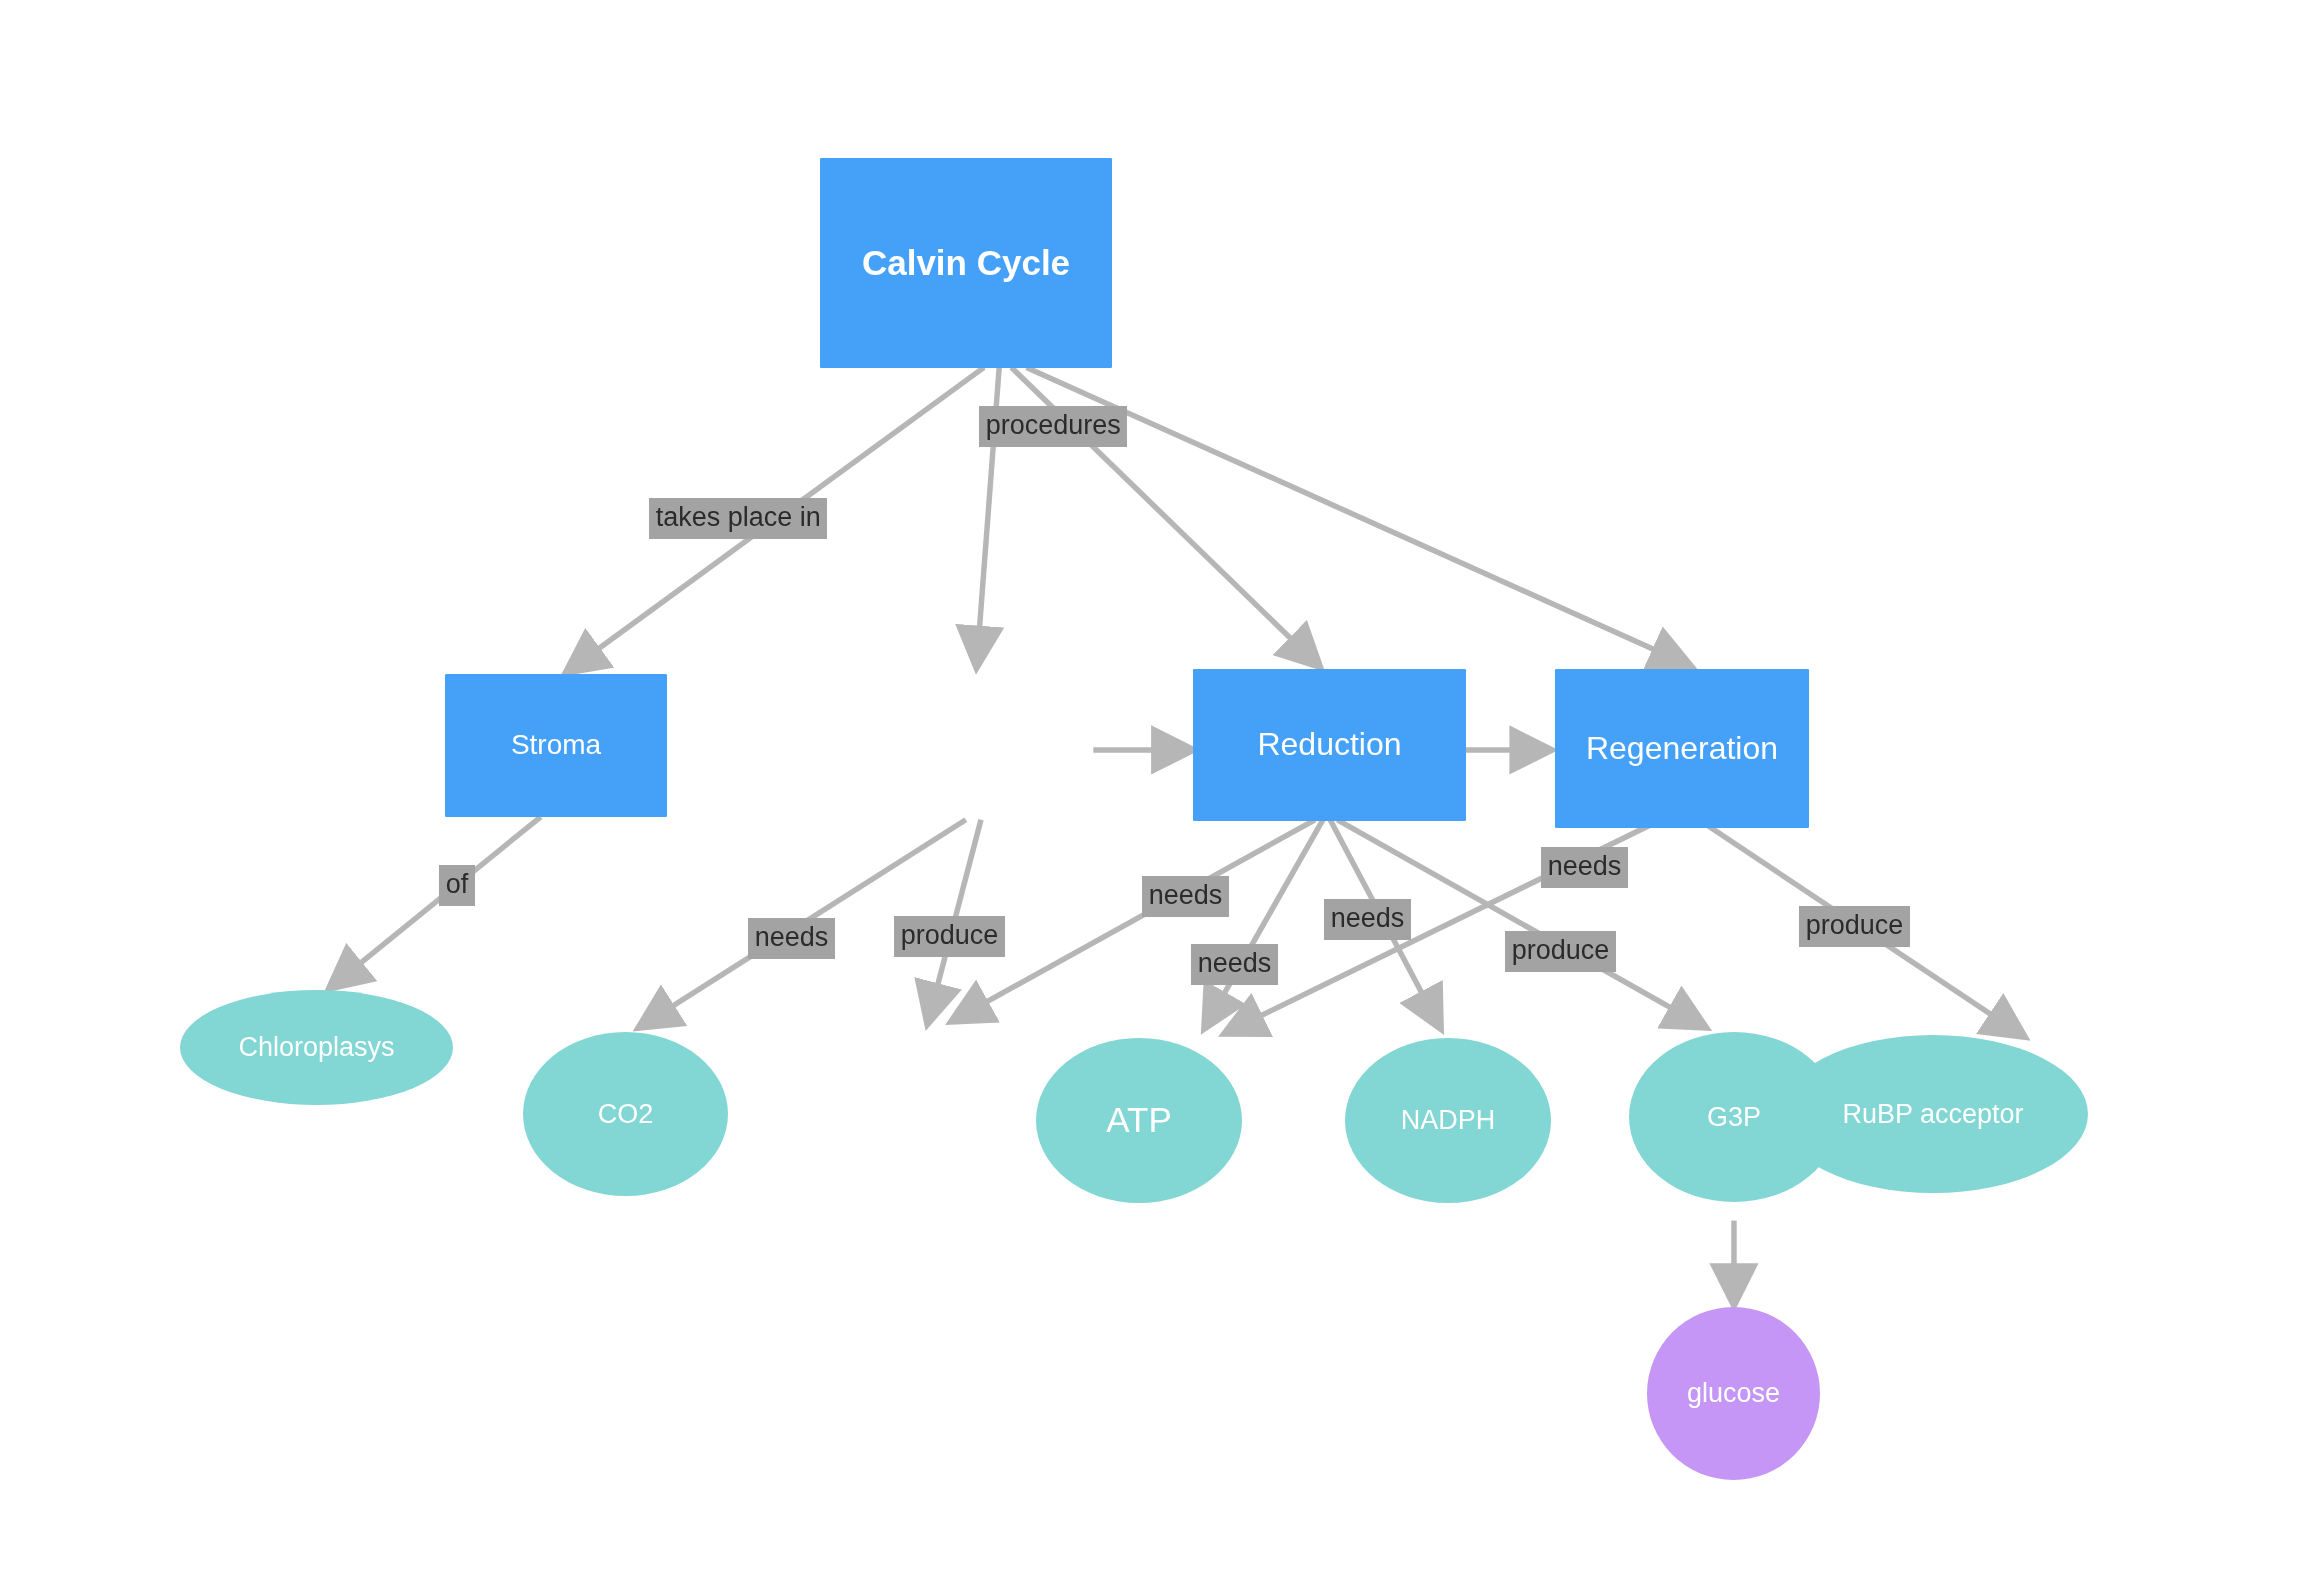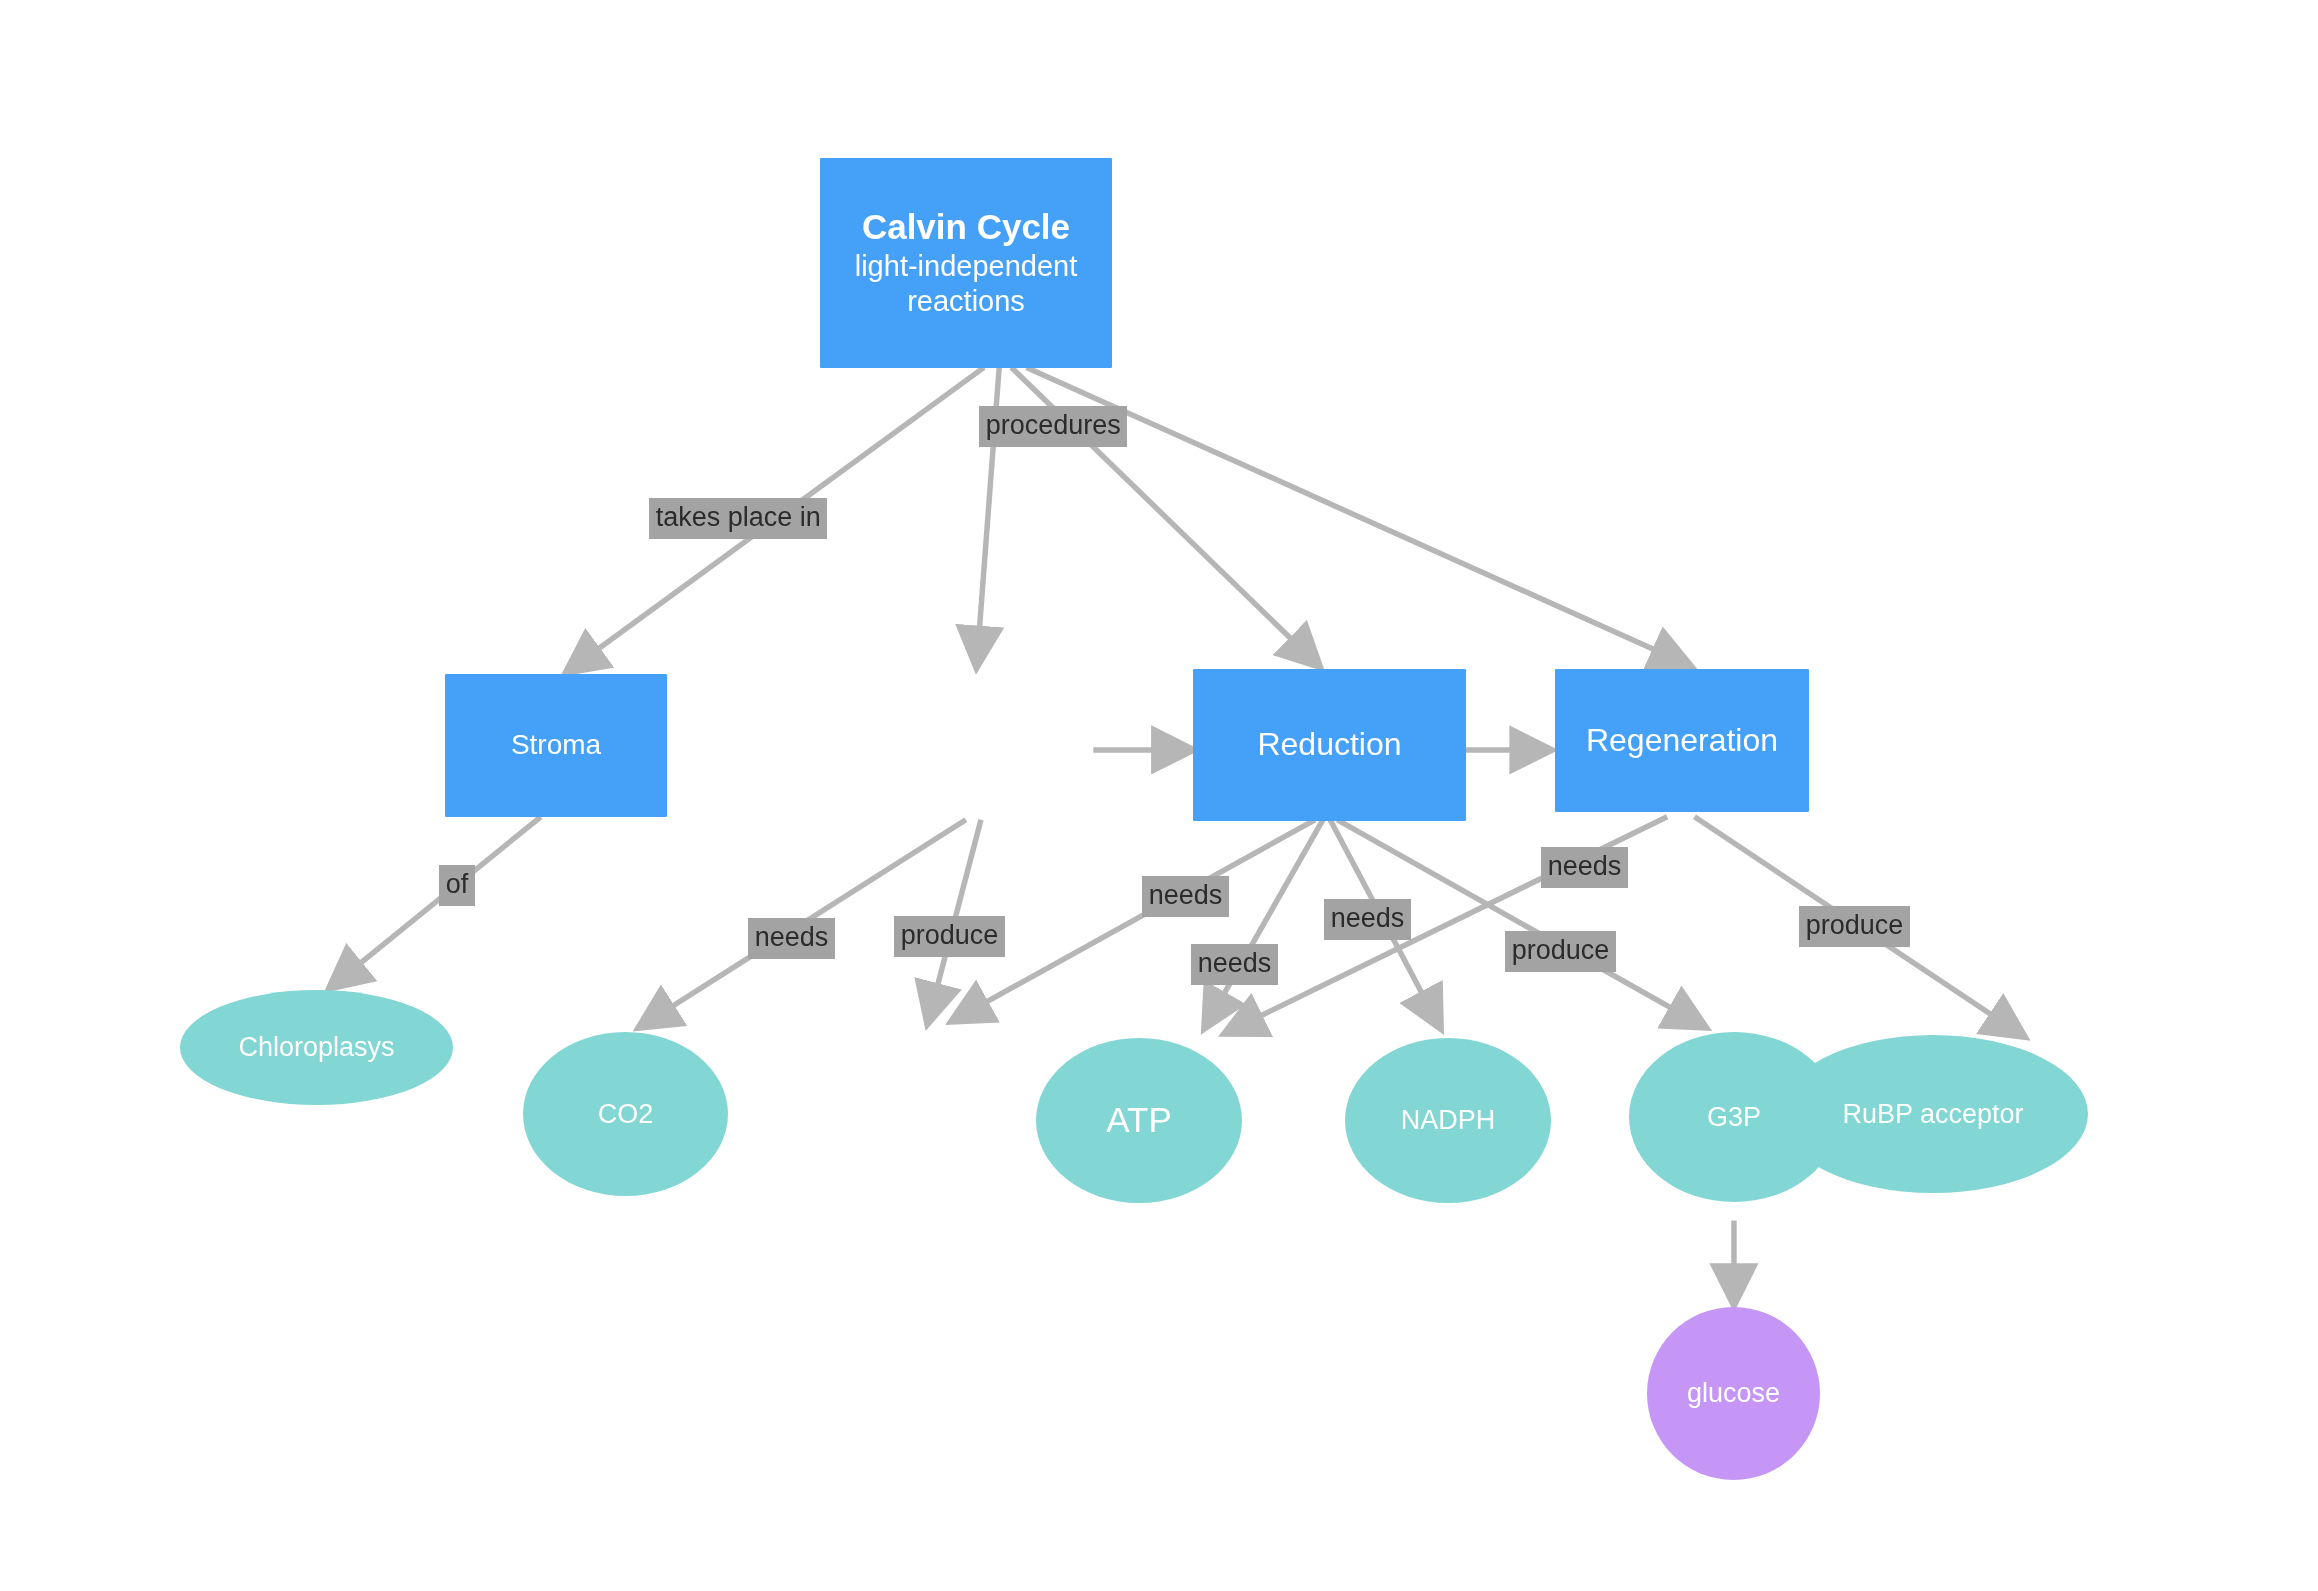--- a/index.html
+++ b/index.html
@@ -59,35 +59,33 @@
 
       <path d="M2790,1345 L3330,1705"></path>
 
       <path d="M2855,2010 L2855,2145"></path>
     </g>
   </svg>
 
   <div class="node rect" style="left:820px;top:158px;width:292px;height:210px;background:#45a0f8;">
     <div class="lbl">
       <span class="root-title">Calvin Cycle</span>
-      <span class="root-sub" style="white-space:pre-line;">light-independent
-reactions</span>
     </div>
   </div>
 
   <div class="node rect" style="left:445px;top:674px;width:222px;height:143px;background:#45a0f8;font-size:28px;">
     <span class="lbl">Stroma</span>
   </div>
 
 
   <div class="node rect" style="left:1193px;top:669px;width:273px;height:152px;background:#45a0f8;font-size:32px;">
     <span class="lbl">Reduction</span>
   </div>
 
-  <div class="node rect" style="left:1555px;top:669px;width:254px;height:143px;background:#45a0f8;font-size:32px;">
+  <div class="node rect" style="left:1555px;top:669px;width:254px;height:159px;background:#45a0f8;font-size:32px;">
     <span class="lbl">Regeneration</span>
   </div>
 
   <div class="node ell" style="left:180px;top:990px;width:273px;height:115px;background:#82d6d3;font-size:27px;">
     <span class="lbl">Chloroplasys</span>
   </div>
 
   <div class="node ell" style="left:523px;top:1032px;width:205px;height:164px;background:#82d6d3;font-size:27px;">
     <span class="lbl">CO2</span>
   </div>

